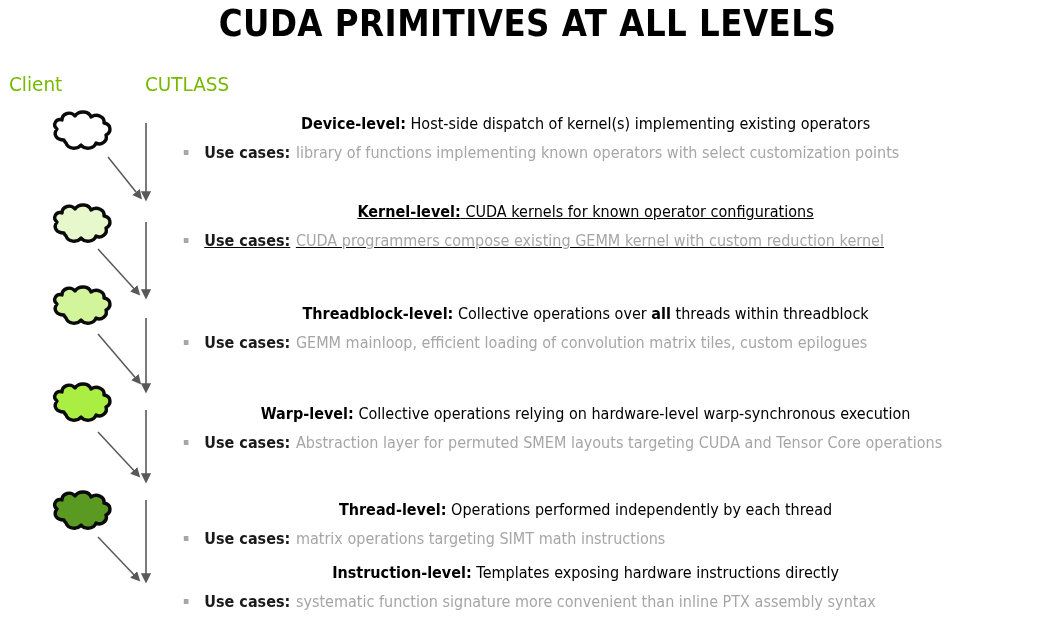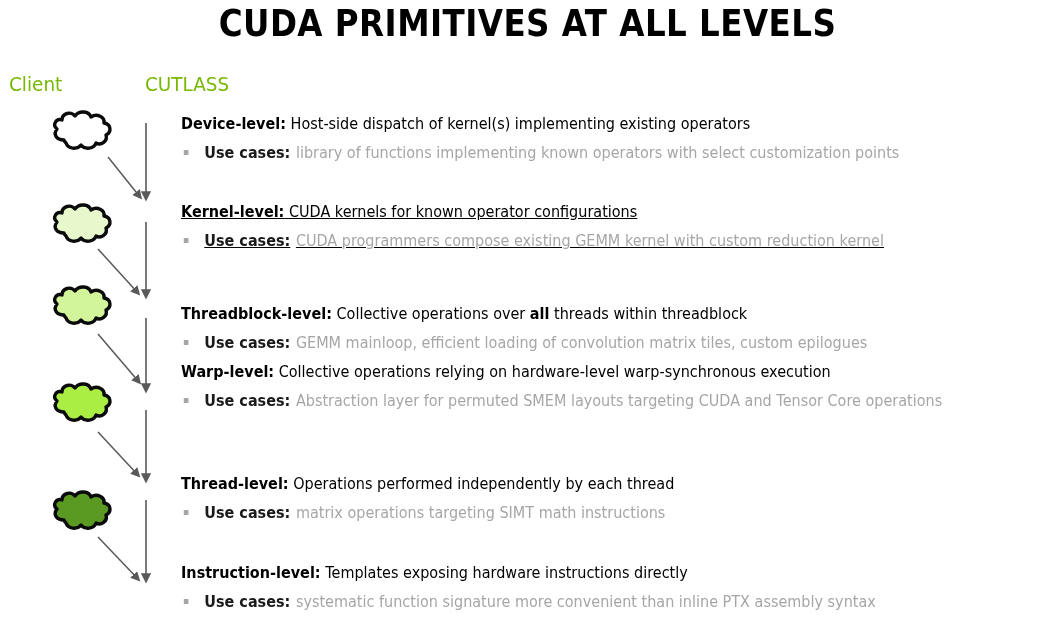--- a/index.html
+++ b/index.html
@@ -54,20 +54,21 @@
     top: 0;
     width: 185px;
     height: 637px;
   }
 
   
   .level-block {
     position: absolute;
     left: 181px;
     width: 870px;
+    text-align: center;
   }
   .level-head {
     font-family: "DejaVu Sans", sans-serif;
     font-size: 15.5px;
     color: #000000;
     line-height: 20px;
     white-space: nowrap;
     transform: scaleX(0.93);
     transform-origin: left top;
   }
@@ -221,33 +222,33 @@
       <span>Collective operations over </span><span class="emph">all</span><span> threads within </span><span class="squiggle">threadblock</span>
     </span>
   </div>
   <div class="usecase-row">
     <span class="bullet-mark"></span>
     <span class="usecase-label">Use cases:</span>
     <span class="usecase-text"><span>GEMM </span><span class="squiggle">mainloop</span><span>, efficient loading of convolution matrix tiles, custom epilogues</span></span>
   </div>
 </div>
 
-<div class="level-block" id="block-warp" style="top:362px;">
+<div class="level-block" id="block-warp" style="top:404px;">
   <div class="level-head">
     <span class="lvl-name">Warp-level:</span>
     <span>Collective operations relying on hardware-level warp-synchronous execution</span>
   </div>
   <div class="usecase-row">
     <span class="bullet-mark"></span>
     <span class="usecase-label">Use cases:</span>
     <span class="usecase-text">Abstraction layer for permuted SMEM layouts targeting CUDA and Tensor Core operations</span>
   </div>
 </div>
 
-<div class="level-block" id="block-thread" style="top:474px;">
+<div class="level-block" id="block-thread" style="top:500px;">
   <div class="level-head">
     <span class="lvl-name">Thread-level:</span>
     <span>Operations performed independently by each thread</span>
   </div>
   <div class="usecase-row">
     <span class="bullet-mark"></span>
     <span class="usecase-label">Use cases:</span>
     <span class="usecase-text">matrix operations targeting SIMT math instructions</span>
   </div>
 </div>

